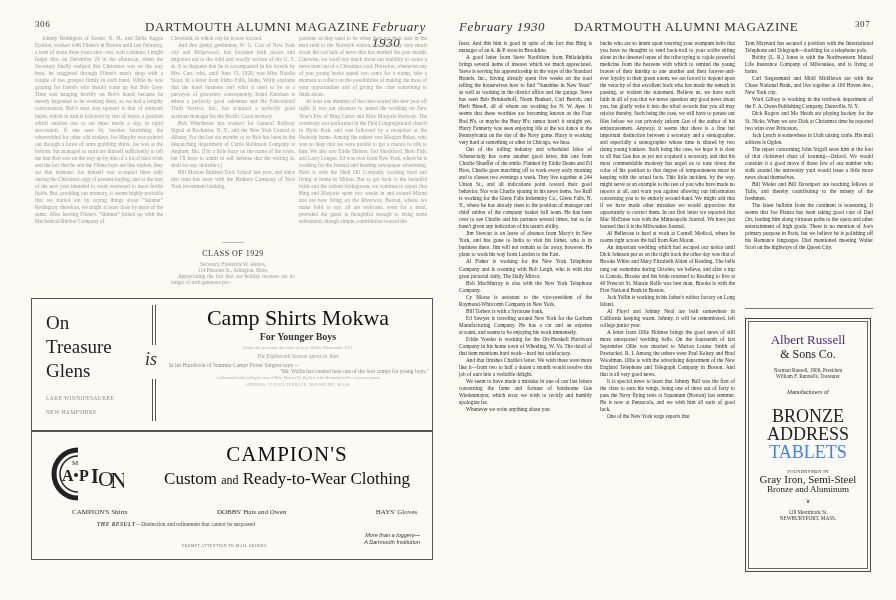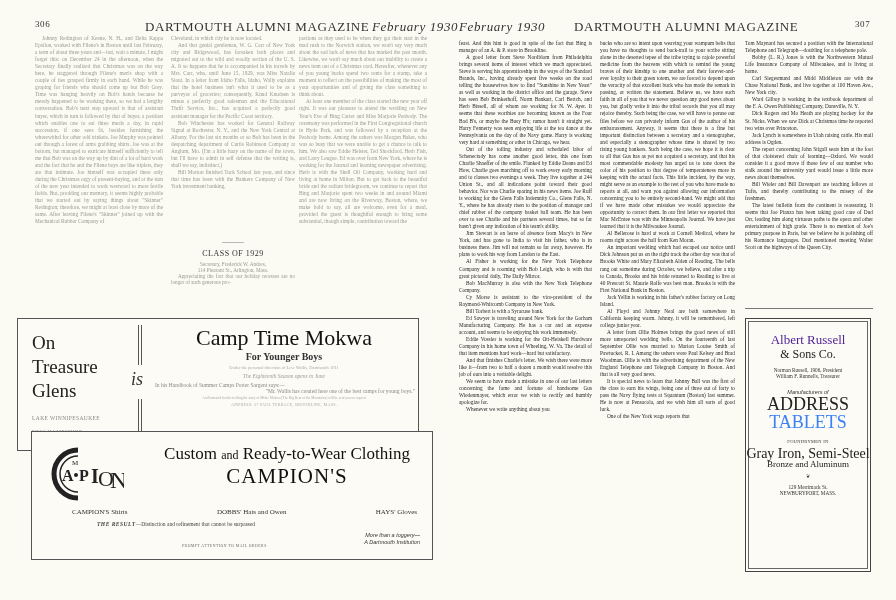--- a/index.html
+++ b/index.html
@@ -1,17 +1,17 @@
 <!DOCTYPE html>
 <html><head>
 <meta charset="utf-8">
 <style>
   html, body { margin:0; padding:0; }
   body { width:896px; height:600px; background:#fbfaf3; position:relative; overflow:hidden; font-family:"Liberation Serif", serif; color:#222; }
-  .page { position:absolute; top:0; height:600px;padding-left:12px; }
+  .page { position:absolute; top:0; height:600px; }
   .left { left:0; width:448px; }
   .right { left:448px; width:448px; }
   .hdr { position:absolute; top:19px; font-size:13px; letter-spacing:0.6px; color:#333; }
   .pnum { font-size:9px; }
   .it { font-style:italic; }
   .col { position:absolute; font-size:5.3px; line-height:7.05px; text-align:justify; overflow:hidden; }
   .col p { margin:0; text-indent:7px; }
   .faint { color:#9a9a92; }
   .dark { color:#2a2a2a; }
   .rule { position:absolute; height:1px; background:#777; }
@@ -43,36 +43,36 @@
     <div class="faint" style="font-size:5.2px; margin-top:3px;">Secretary, Frederick W. Andres,</div>
     <div class="faint" style="font-size:5.2px;">114 Pleasant St., Arlington, Mass.</div>
     <div class="faint" style="font-size:5.2px; text-align:justify; text-indent:7px;">Appreciating the fact that our holiday recesses are no longer of such generous pro-</div>
   </div>
 
   <div class="col faint" style="left:299px; top:35px; width:128px; height:256px;">
     <p style="text-indent:0">portions as they used to be when they got their start in the mad rush to the Norwich station, we won't say very much about the sad lack of news that has marked the past month. Likewise, we won't say much about our inability to create a news item out of a Christmas card. Hereafter, whenever any of you young bucks spend two cents for a stamp, take a moment to reflect on the possibilities of making the most of your opportunities and of giving the class something to think about.</p>
     <p>At least one member of the class started the new year off right. It was our pleasure to attend the wedding on New Year's Eve of Bing Carter and Miss Marjorie Peabody. The ceremony was performed in the First Congregational church in Hyde Park, and was followed by a reception at the Peabody home. Among the ushers was Morgan Baker, who was so busy that we were unable to get a chance to talk to him. We also saw Eddie Heister, Ted Shockford, Herb Fish, and Larry Leugee. Ed was over from New York, where he is working for the Journal and learning newspaper advertising. Herb is with the Shell Oil Company, working hard and living at home in Milton. But to get back to the beautiful bride and the radiant bridegroom, we continue to report that Bing and Marjorie spent two weeks in and around Miami and are now living on the Riverway, Boston, where, we make bold to say, all are welcome, even for a meal, provided the guest is thoughtful enough to bring some substantial, though simple, contribution toward the</p>
   </div>
 
-  <div class="ad" style="left:17px; top:298px; width:400px; height:131px;margin-top:20px;">
+  <div class="ad" style="left:31px; top:298px; width:400px; height:131px;">
     <div style="position:absolute; left:14px; top:12px; font-size:19px; line-height:24px; color:#222;">
       <div>On</div>
       <div>Treasure</div>
       <div>Glens</div>
     </div>
     <div style="position:absolute; left:14px; top:92px; font-size:5.5px; line-height:14px; color:#888; letter-spacing:0.4px;">
       <div>LAKE WINNIPESAUKEE</div>
       <div>NEW HAMPSHIRE</div>
     </div>
     <div style="position:absolute; left:120px; top:6px; width:1px; height:40px; border-left:1px solid #555; border-right:1px solid #555; padding-left:1px;"></div>
     <div class="it" style="position:absolute; left:113px; top:50px; font-size:18px; color:#333;">is</div>
     <div style="position:absolute; left:120px; top:80px; width:1px; height:42px; border-left:1px solid #555; border-right:1px solid #555; padding-left:1px;"></div>
 
     <div class="center" style="position:absolute; left:135px; top:6px; width:262px;">
-      <div style="font-size:22px; line-height:26px; color:#111;">Camp Time Mokwa</div>
+      <div style="font-size:22px; line-height:26px; color:#111;">Camp Shirts Mokwa</div>
       <div style="font-size:10px; font-weight:bold; color:#333;">For Younger Boys</div>
       <div style="font-size:4.5px; color:#aaa; margin-top:3px;">Under the personal direction of Lew Wallis, Dartmouth 1911</div>
       <div class="it" style="font-size:5.5px; color:#999; margin-top:3px;">The Eighteenth Season opens in June</div>
       <div style="font-size:5.5px; color:#888; margin-top:3px; text-align:left; padding-left:2px;">In his Handbook of Summer Camps Porter Sargent says:—</div>
       <div style="font-size:5.5px; color:#888; text-align:right;">"Mr. Wallis has created here one of the best camps for young boys."</div>
       <div style="font-size:3.5px; color:#aaa; margin-top:2px; padding:0 40px;">An illustrated booklet telling the story of Mishe Mokwa (The Big Bear of the Mountains) will be sent you on request</div>
       <div style="font-size:4px; color:#aaa; margin-top:2px; letter-spacing:0.3px;">ADDRESS: 37 PAUL TERRACE, BROOKLINE, MASS.</div>
     </div>
   </div>
 
@@ -84,26 +84,26 @@
         <text x="16" y="35" font-family="Liberation Serif, serif" font-size="16" font-weight="bold" fill="#222">A</text>
         <circle cx="30" cy="29" r="2" fill="#222"></circle>
         <text x="33" y="35" font-family="Liberation Serif, serif" font-size="16" font-weight="bold" fill="#222">P</text>
         <text x="45" y="37" font-family="Liberation Serif, serif" font-size="20" font-weight="bold" fill="#222">I</text>
         <text x="52" y="40" font-family="Liberation Serif, serif" font-size="22" fill="#222">O</text>
         <text x="64" y="42" font-family="Liberation Serif, serif" font-size="24" fill="#222">N</text>
         <text x="26" y="19" font-family="Liberation Serif, serif" font-size="7" fill="#222">M</text>
       </svg>
     </div>
     <div class="center" style="position:absolute; left:110px; top:10px; width:290px;">
+      <div style="font-size:21px; letter-spacing:1px; color:#111;">CAMPION'S</div>
       <div style="font-size:17px; color:#111; margin-top:2px;">
         <span>Custom</span>
         <span style="font-size:12px;">and</span>
         <span>Ready-to-Wear Clothing</span>
       </div>
-      <div style="font-size:21px; letter-spacing:1px; color:#111;">CAMPION'S</div>
     </div>
     <div style="position:absolute; left:40px; top:76px; width:345px; display:flex; justify-content:space-between; font-size:7px; color:#333;align-items:flex-end;">
       <span>CAMPION'S Shirts</span>
       <span>DOBBS' Hats and Owen</span>
       <span>HAYS' Gloves</span>
     </div>
     <div style="position:absolute; left:65px; top:89px; font-size:5.5px; color:#444;">
       <span class="it" style="font-weight:bold; letter-spacing:0.5px;">THE RESULT</span><span>—Distinction and refinement that cannot be surpassed</span>
     </div>
     <div style="position:absolute; left:150px; top:112px; font-size:3.8px; letter-spacing:0.5px; color:#666;">PROMPT ATTENTION TO MAIL ORDERS</div>
@@ -159,23 +159,24 @@
   </div>
   <div class="rule" style="left:297px; top:308px; width:128px;"></div>
 
   <div class="ad" style="left:297px; top:318px; width:124px; height:252px; border:1px solid #444; box-shadow: inset 0 0 0 2px #fcfbf6, inset 0 0 0 3px #666;">
     <div class="center" style="position:absolute; left:0; top:14px; width:124px;">
       <div style="font-size:13px; line-height:14px; color:#4c1d95;">Albert Russell</div>
       <div style="font-size:12px; line-height:15px; color:#222;">&amp; Sons Co.</div>
       <div style="font-size:5.2px; margin-top:5px; color:#333;">Norman Russell, 1906, President</div>
       <div style="font-size:5.2px; color:#333;">William F. Runnells, Treasurer</div>
       <div class="it sans" style="font-size:5.5px; margin-top:10px; color:#333;">Manufacturers of</div>
+      <div style="font-size:18px; line-height:18px; margin-top:12px; color:#222;">BRONZE</div>
       <div style="font-size:18px; line-height:18px; color:#222;">ADDRESS</div>
       <div style="font-size:18px; line-height:18px; color:#3b82f6;">TABLETS</div>
       <div style="font-size:4.5px; margin-top:8px; letter-spacing:0.3px; color:#333;">FOUNDRYMEN IN</div>
-      <div style="font-size:14px; line-height:10px; margin-top:5px; color:#222;">Gray Iron, Semi-Steel</div>
+      <div style="font-size:11px; line-height:10px; color:#222;">Gray Iron, Semi-Steel</div>
       <div style="font-size:9px; line-height:10px; color:#222;">Bronze and Aluminum</div>
       <div style="font-size:5px; margin-top:4px; color:#444;">❦</div>
       <div style="font-size:5.2px; margin-top:5px; color:#333;">129 Merrimack St.</div>
       <div style="font-size:5.2px; color:#333;">NEWBURYPORT, MASS.</div>
     </div>
   </div>
 </div>
 
 </body></html>

